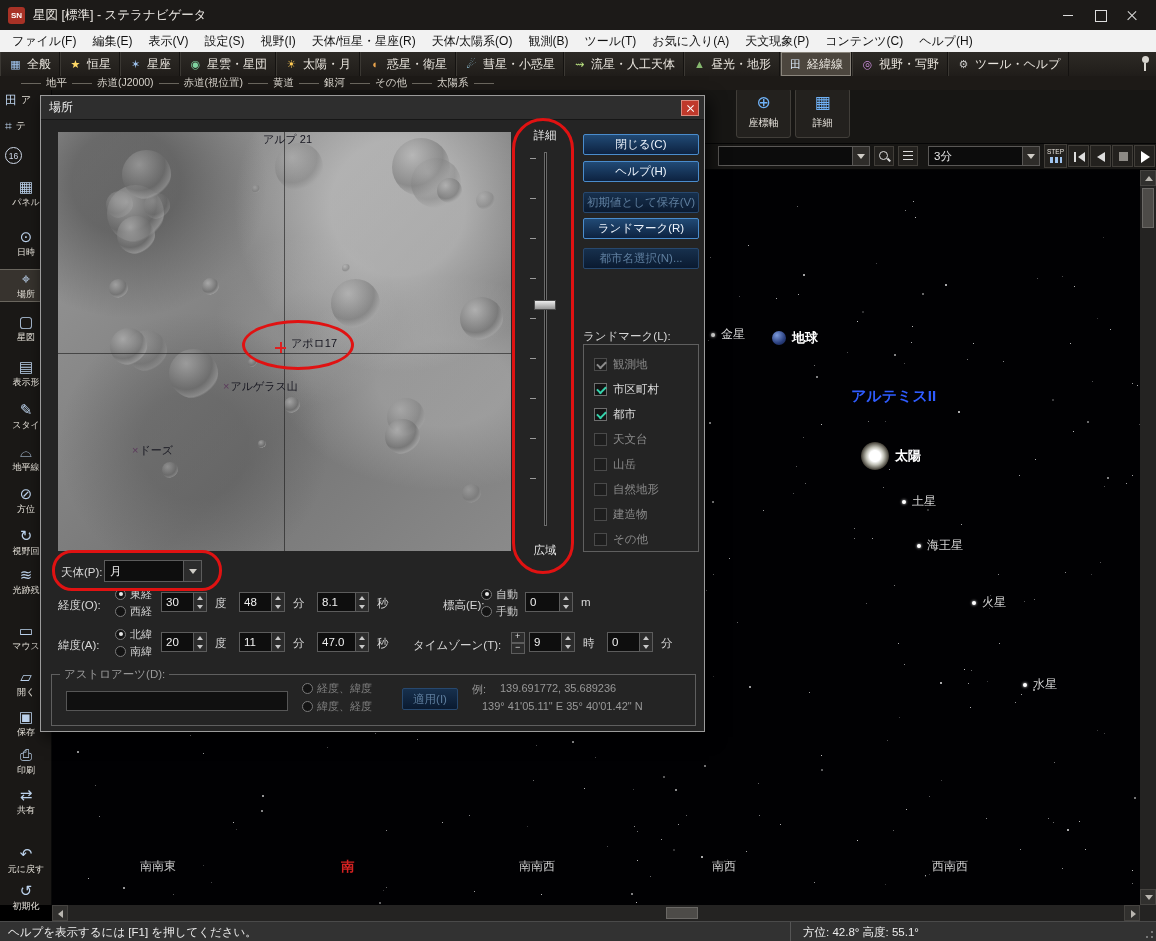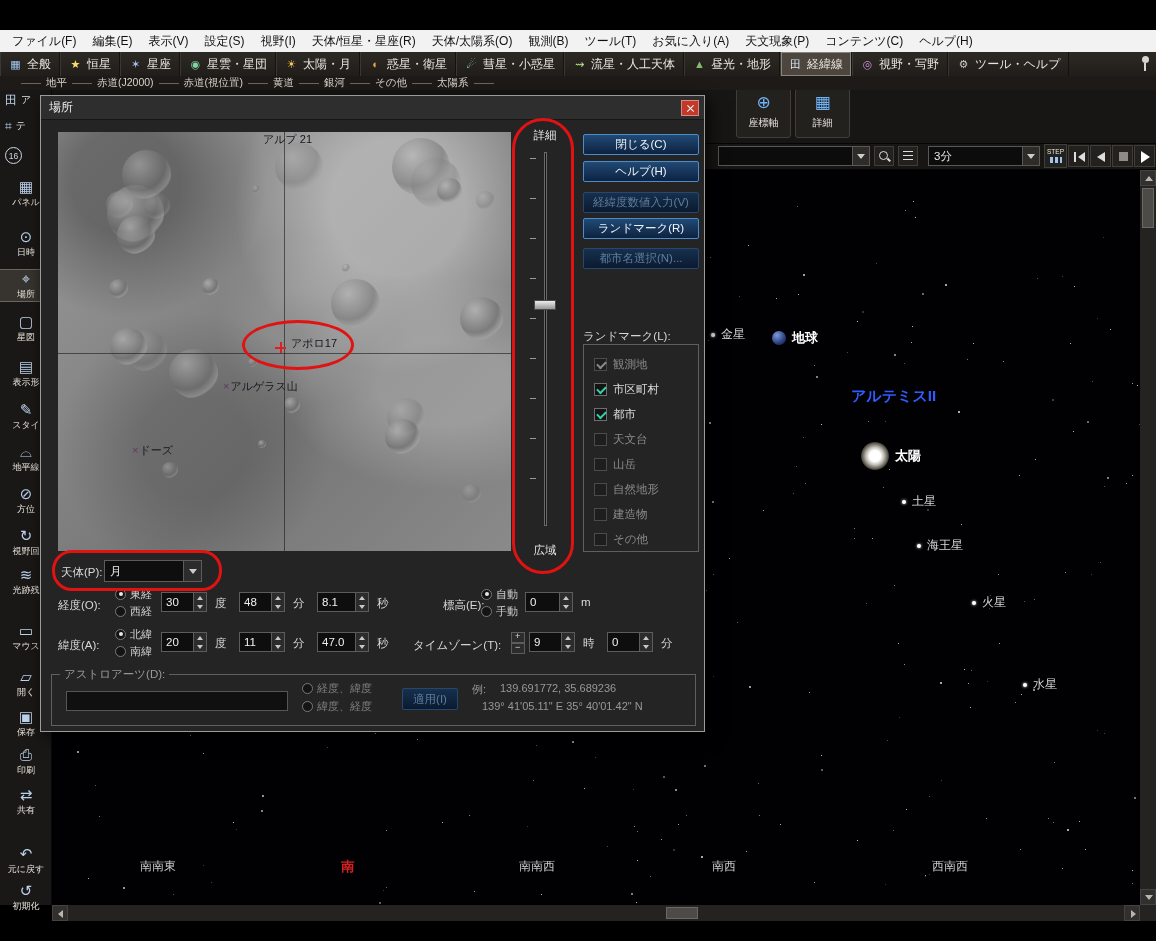--- a/index.html
+++ b/index.html
@@ -178,20 +178,29 @@
   .anno{position:absolute;border:3px solid #e01212;pointer-events:none;z-index:80;}
   .anno1{left:242px;top:320px;width:112px;height:50px;border-radius:50%;}
   .anno2{left:512px;top:118px;width:62px;height:456px;border-radius:31px;}
   .anno3{left:52px;top:550px;width:170px;height:41px;border-radius:20px;}
 </style>
 </head>
 <body>
 
 <div class="screen">
 
+  <div class="titlebar">
+    <div class="app-icon">SN</div>
+    <div class="title">星図 [標準] - ステラナビゲータ</div>
+    <div class="win-btns">
+      <div class="wbtn min"></div>
+      <div class="wbtn max"></div>
+      <div class="wbtn close"></div>
+    </div>
+  </div>
 
   <div class="menubar" id="menubar">
       <div class="menu-item">ファイル(F)</div>
       <div class="menu-item">編集(E)</div>
       <div class="menu-item">表示(V)</div>
       <div class="menu-item">設定(S)</div>
       <div class="menu-item">視野(I)</div>
       <div class="menu-item">天体/恒星・星座(R)</div>
       <div class="menu-item">天体/太陽系(O)</div>
       <div class="menu-item">観測(B)</div>
@@ -825,21 +834,21 @@
       <div class="sl-top">詳細</div>
       <div class="sl-ticks"></div>
       <div class="sl-track"></div>
       <div class="sl-handle"></div>
       <div class="sl-bottom">広域</div>
     </div>
 
     <div id="dlgButtons">
         <div class="dlg-btn" style="top: 38px;">閉じる(C)</div>
         <div class="dlg-btn" style="top: 65px;">ヘルプ(H)</div>
-        <div class="dlg-btn disabled" style="top: 96px;">経緯度数値入力(V)</div>
+        <div class="dlg-btn disabled" style="top: 96px;">初期値として保存(V)</div>
         <div class="dlg-btn" style="top: 122px;">ランドマーク(R)</div>
         <div class="dlg-btn disabled" style="top: 152px;">都市名選択(N)...</div>
       </div>
 
     <div class="lm-label">ランドマーク(L):</div>
     <div class="lm-box" id="lmBox">
         <div class="lm-row disabled">
           <span class="cb checked disabled"></span>
           <span>観測地</span>
         </div>
@@ -1040,13 +1049,18 @@
       <span class="ex-label">例:</span>
       <span class="ex1">139.691772, 35.689236</span>
       <span class="ex2">139°  41'05.11" E 35°  40'01.42" N</span>
     </div>
   </div>
 
   <div class="anno anno1"></div>
   <div class="anno anno2"></div>
   <div class="anno anno3"></div>
 
+  <div class="statusbar">
+    <span class="status-left">ヘルプを表示するには [F1] を押してください。</span>
+    <span class="status-right">方位:  42.8° 高度:  55.1°</span>
+    <span class="grip"></span>
+  </div>
 </div>
 
 </body></html>

